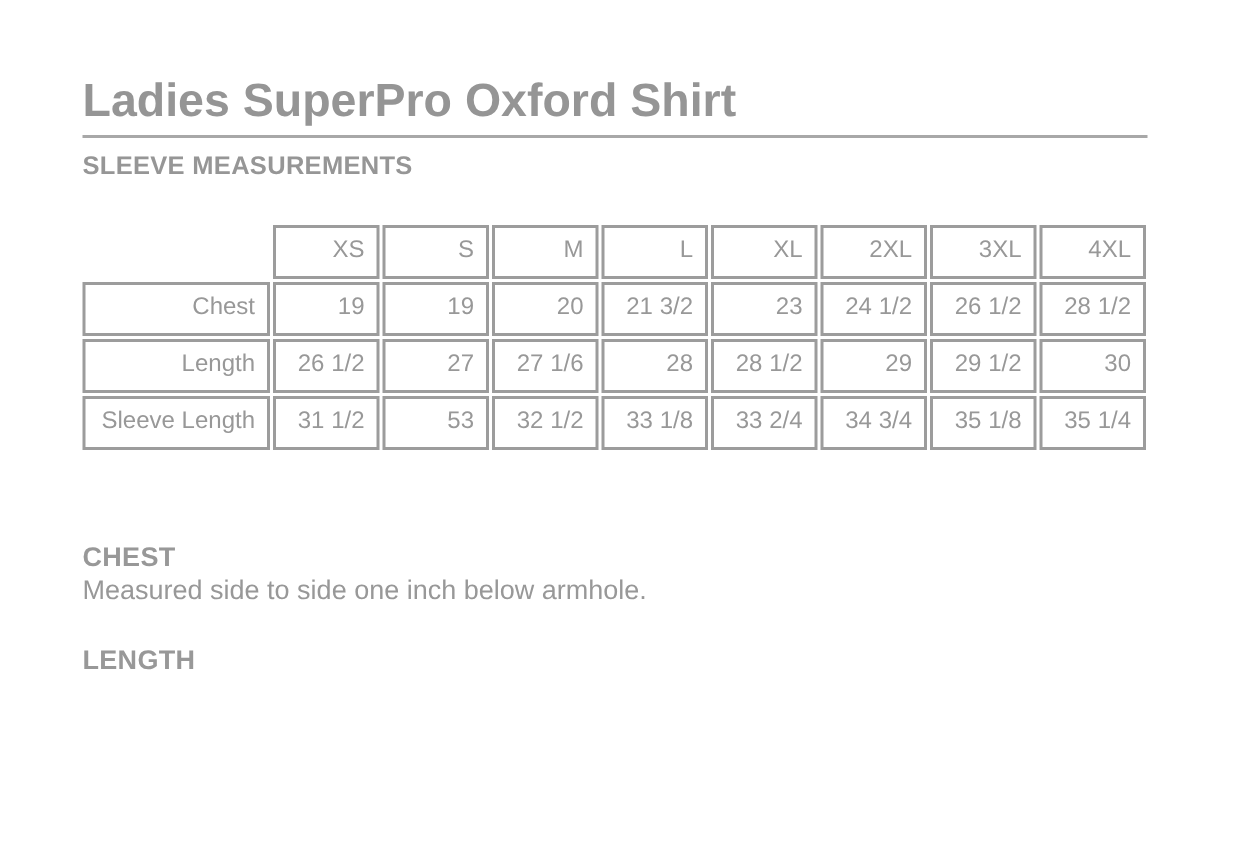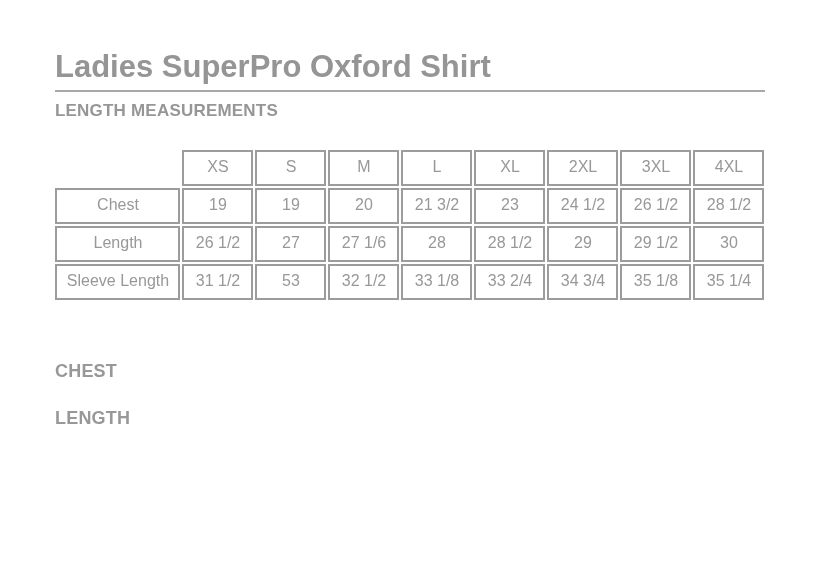--- a/index.html
+++ b/index.html
@@ -48,21 +48,21 @@
     border-spacing: 2px;
     margin: 27px 0 0 -2px;
     color: #989898;
     font-size: 16px;
   }
   table.measurements th,
   table.measurements td {
     border: 2px solid #9c9c9c;
     padding: 4px 8px 6px 9px;
     font-weight: normal;
-    text-align: center;
+    text-align: right;
     vertical-align: middle;
     white-space: nowrap;
     height: 22px;
   }
   table.measurements td.corner {
     border: none;
     background: transparent;
   }
   table.measurements th.row-label {
     width: 104px;
@@ -93,21 +93,21 @@
   }
 </style>
 </head>
 <body>
 
 <div class="page">
   <div class="content">
 
     <h1 class="page-title">Ladies SuperPro Oxford Shirt</h1>
     <hr class="title-divider">
-    <h2 class="section-heading">LENGTH MEASUREMENTS</h2>
+    <h2 class="section-heading">SLEEVE MEASUREMENTS</h2>
 
     <table class="measurements">
       <thead>
         <tr>
           <td class="corner"></td>
           <th class="size-col">XS</th>
           <th class="size-col">S</th>
           <th class="size-col">M</th>
           <th class="size-col">L</th>
           <th class="size-col">XL</th>
@@ -149,20 +149,21 @@
           <td class="value-cell">34 3/4</td>
           <td class="value-cell">35 1/8</td>
           <td class="value-cell">35 1/4</td>
         </tr>
       </tbody>
     </table>
 
     <div class="notes">
       <div class="note-block">
         <p class="note-heading">CHEST</p>
+        <p class="note-text">Measured side to side one inch below armhole.</p>
       </div>
       <div class="note-block">
         <p class="note-heading">LENGTH</p>
       </div>
       <div class="note-block">
         <p class="note-heading">SLEEVE LENGTH</p>
       </div>
     </div>
 
   </div>

